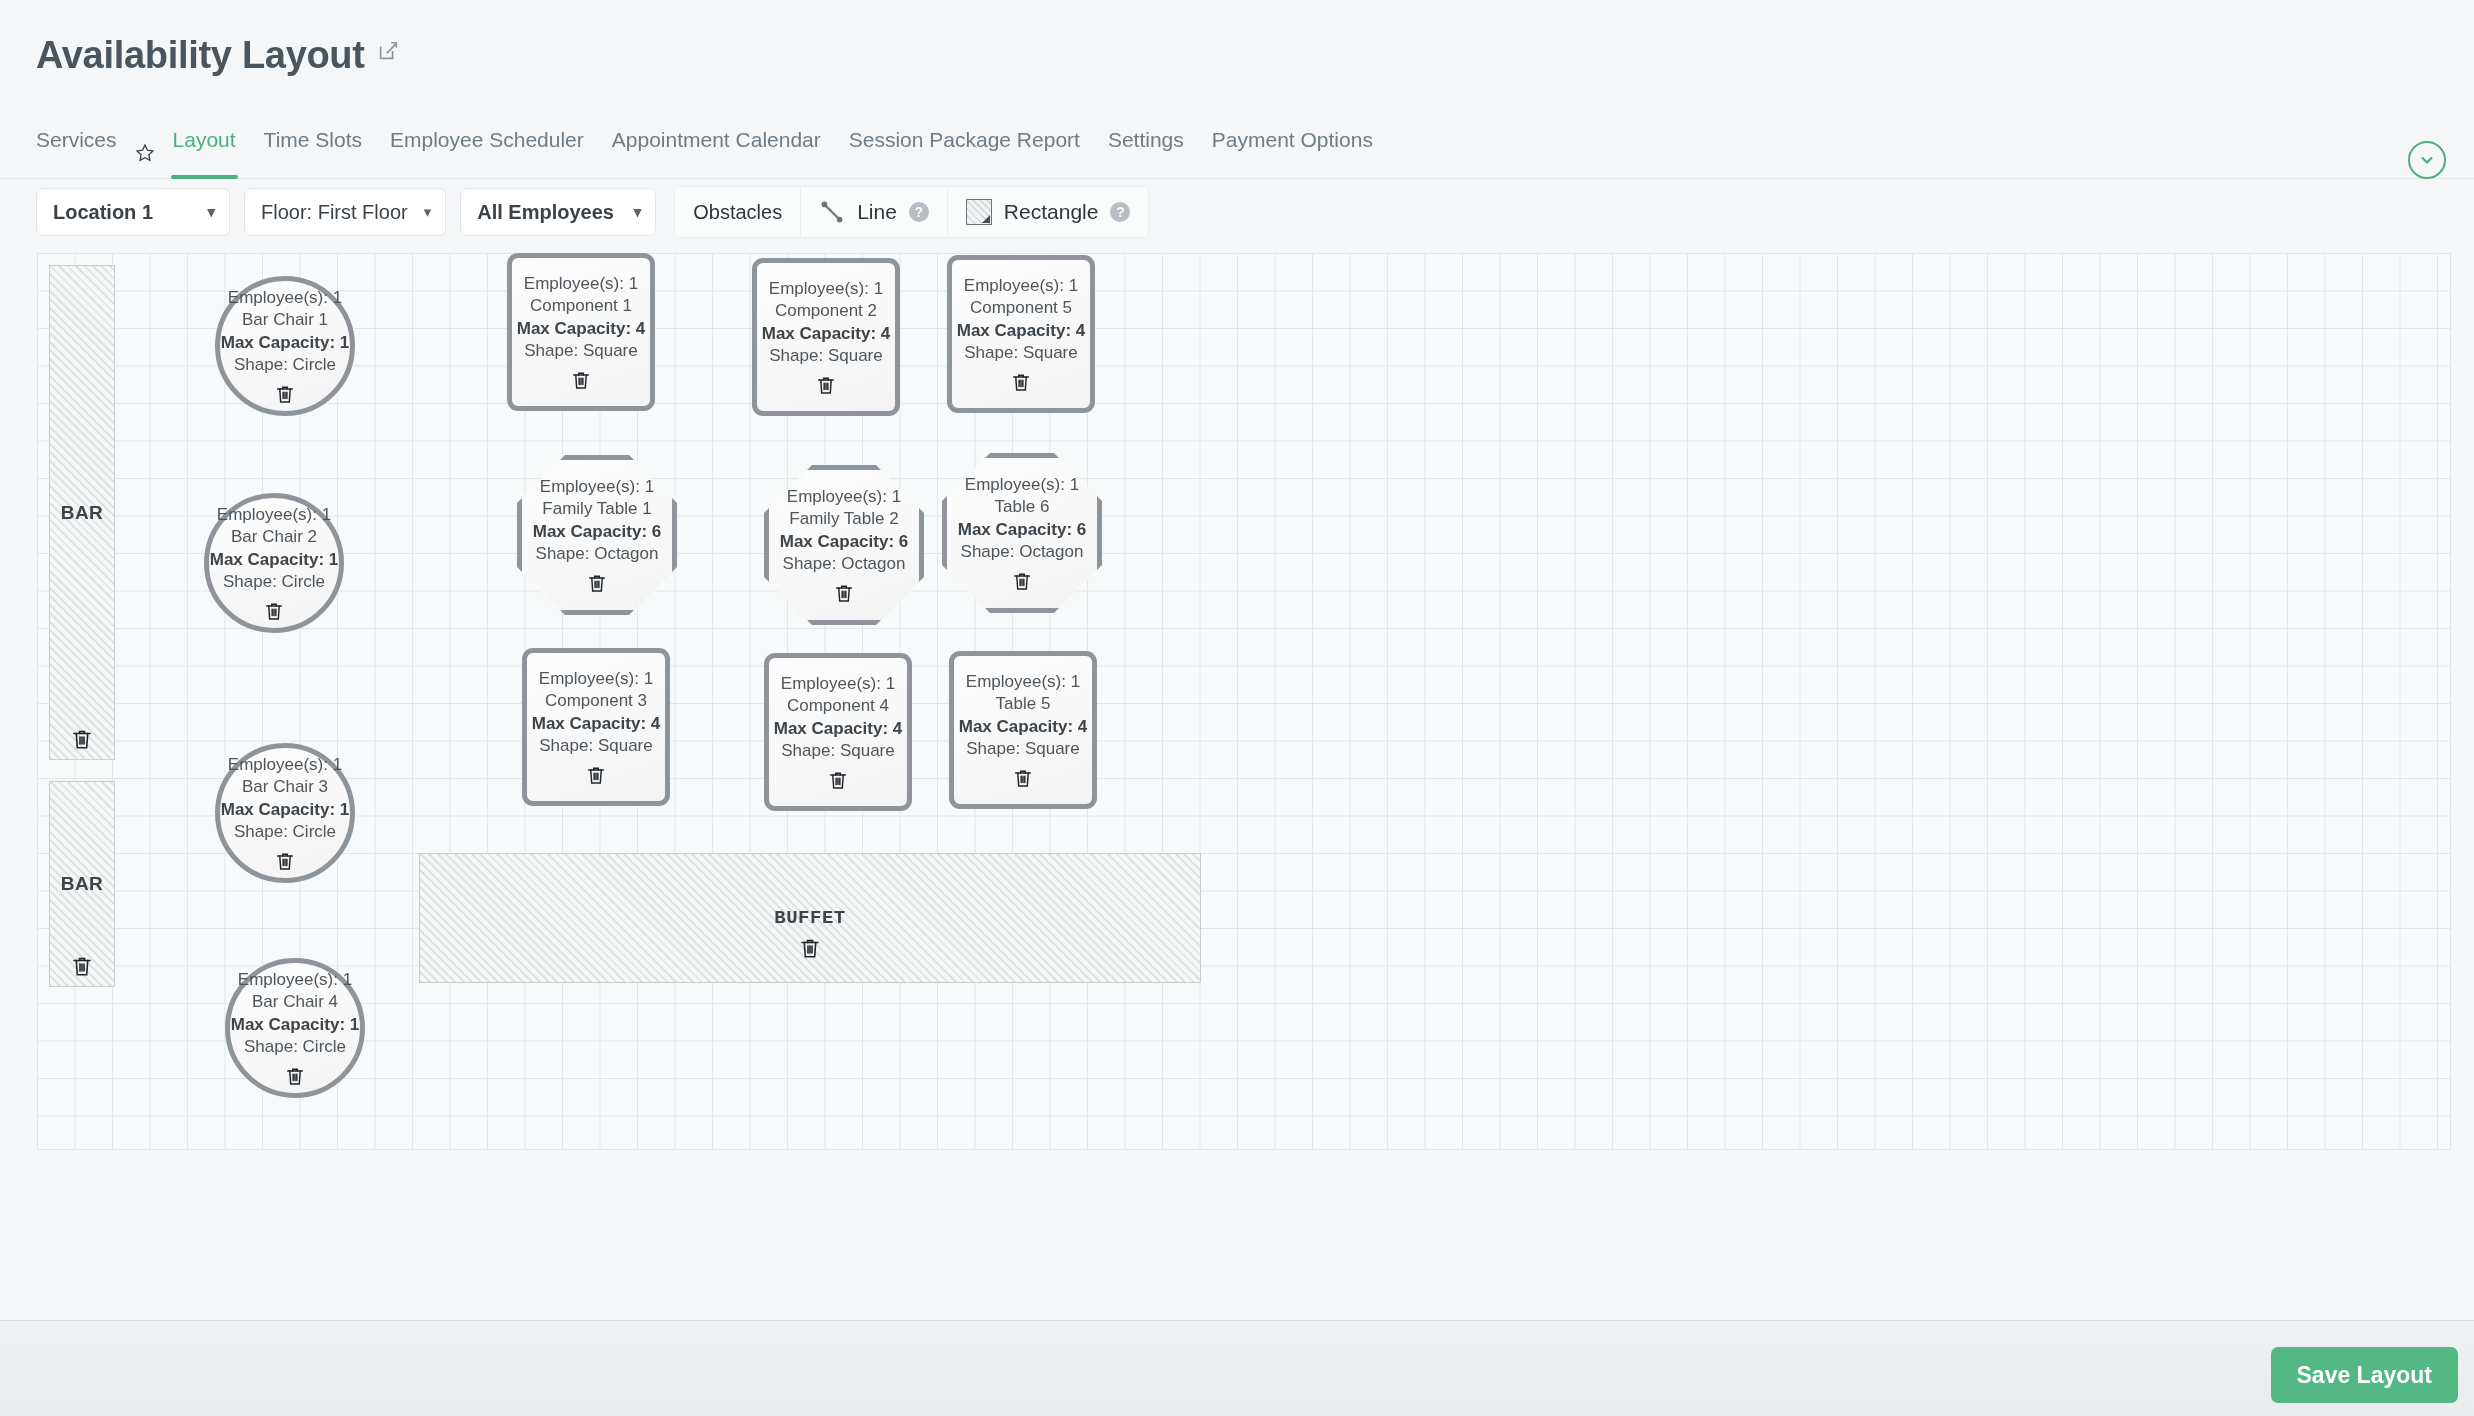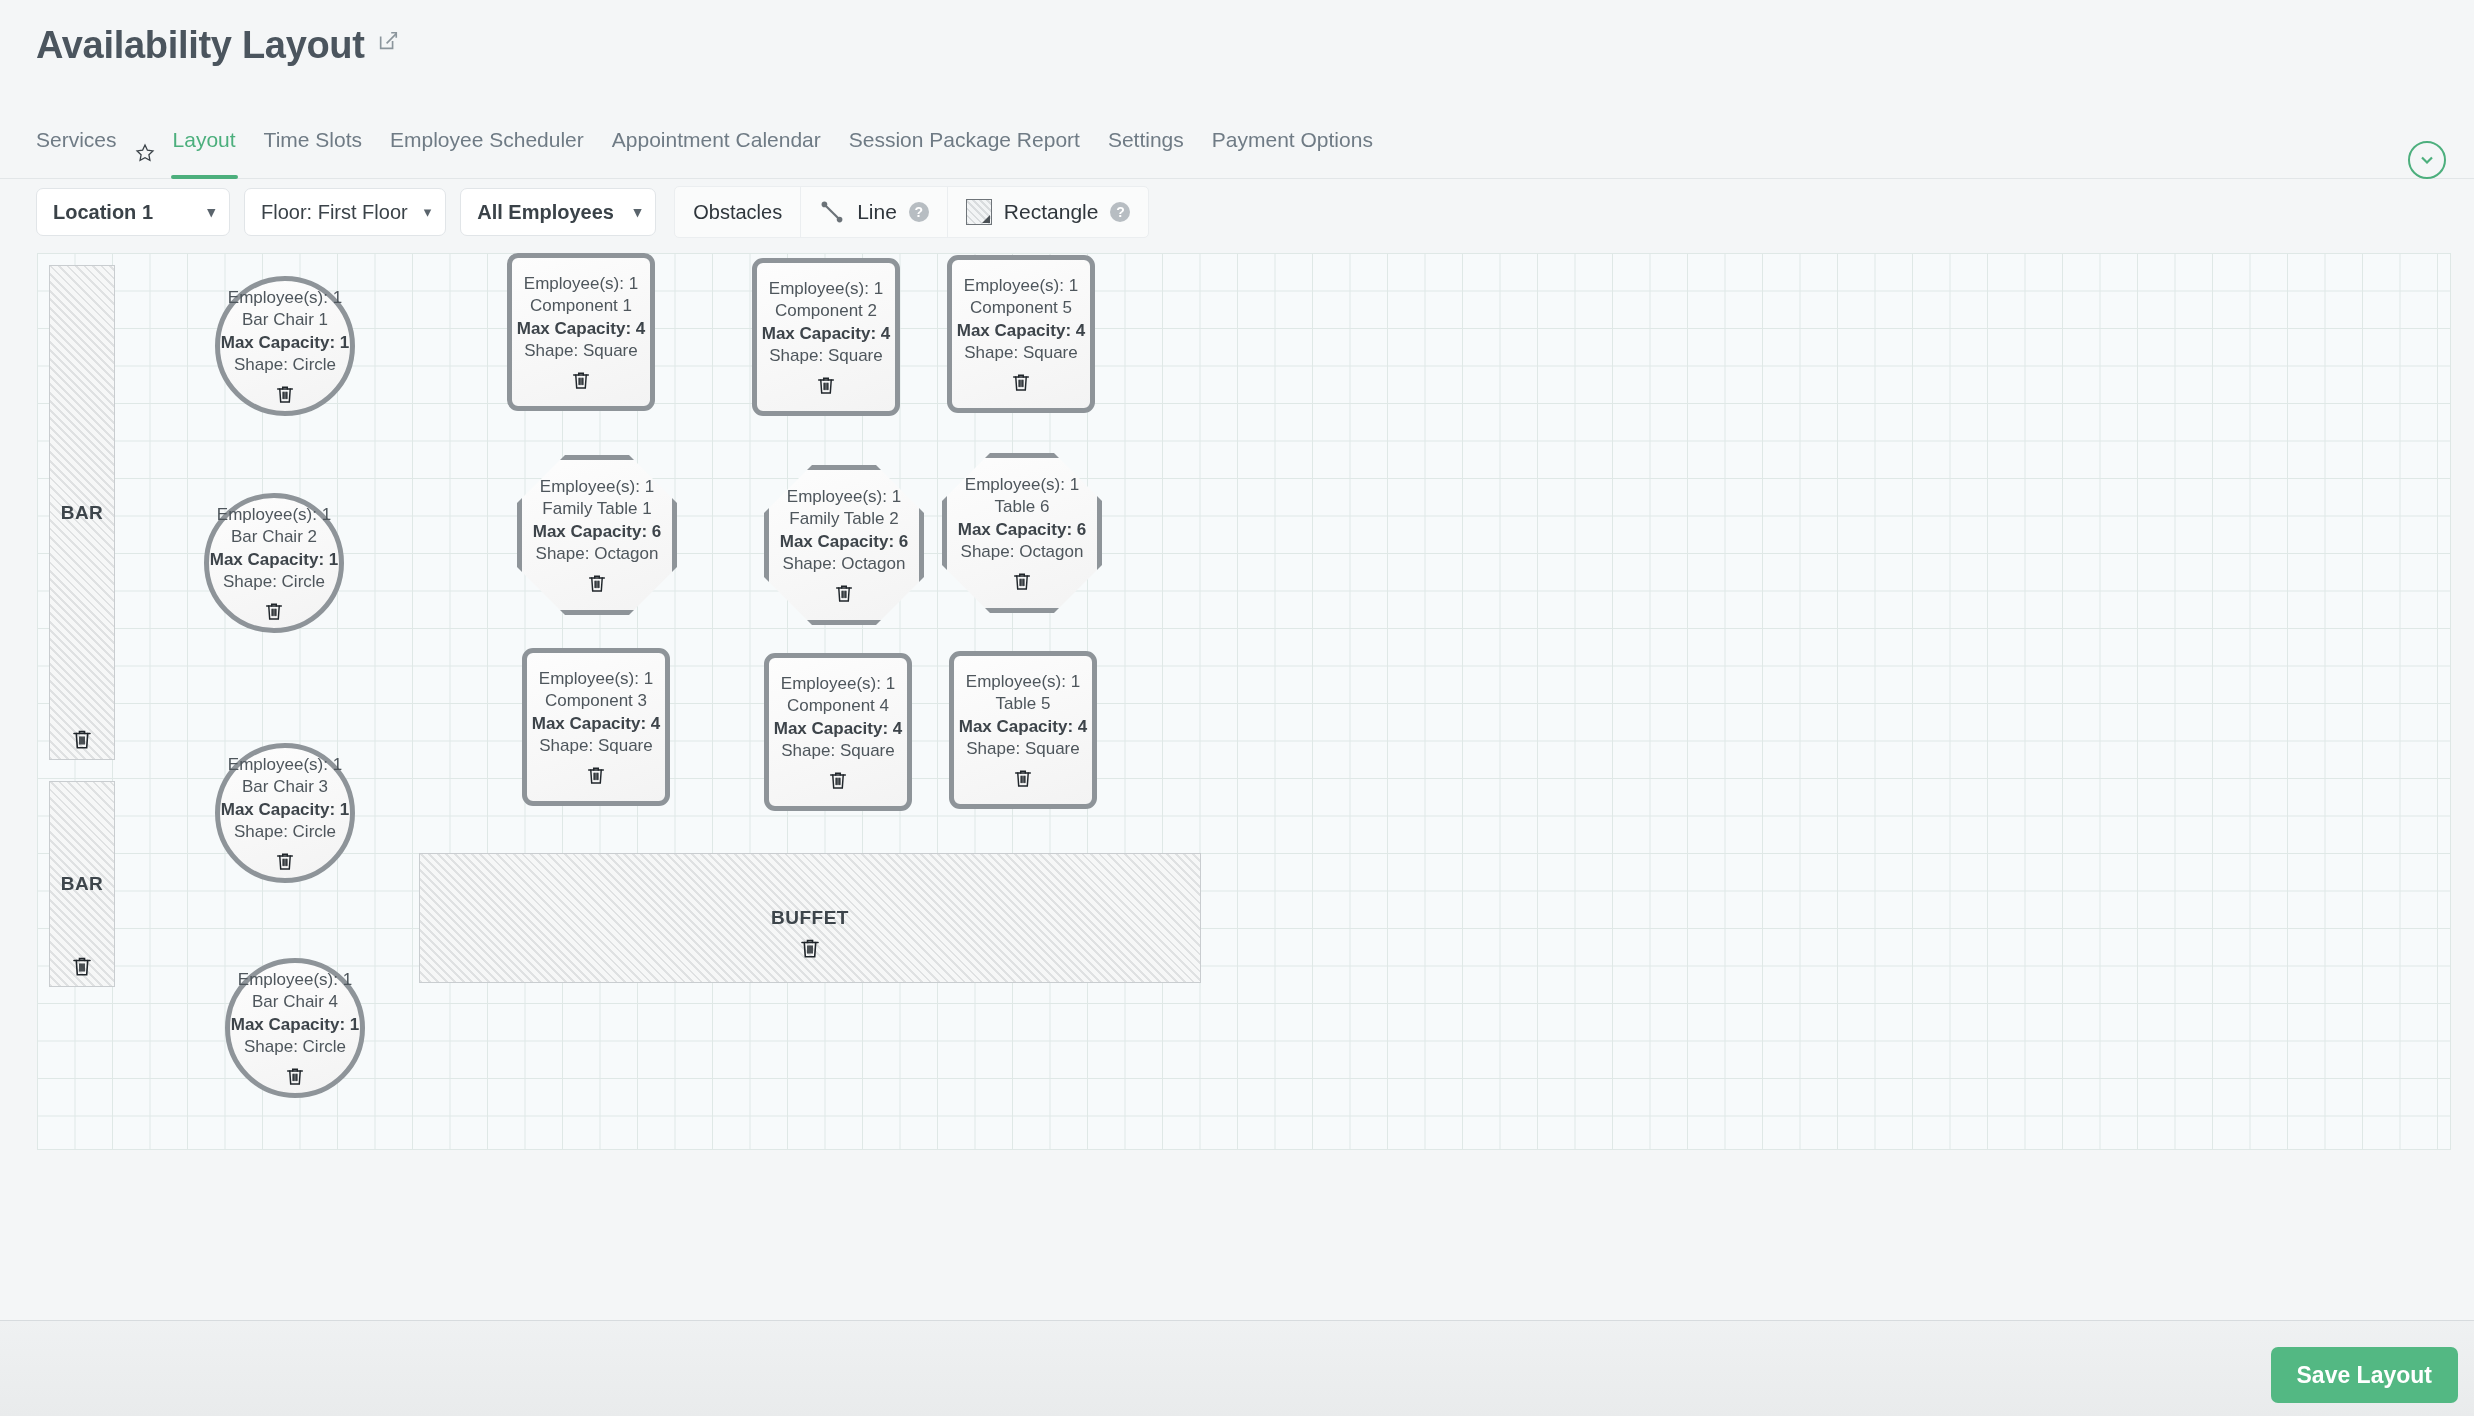--- a/index.html
+++ b/index.html
@@ -6,21 +6,21 @@
   html, body {
     width: 2474px; height: 1416px;
     background: #f4f6f7;
     font-family: "Liberation Sans", sans-serif;
     overflow: hidden;
   }
   #app { position: relative; width: 2474px; height: 1416px; background: #f4f6f7; }
 
   
   .page-title-row {
-    position: absolute; left: 36px; top: 26px;
+    position: absolute; left: 36px; top: 36px;
     display: flex; align-items: flex-start; gap: 12px;
   }
   .page-title {
     font-size: 38px; font-weight: bold; color: #4b555e; letter-spacing: -0.3px;
     line-height: 1;
   }
   .edit-icon { margin-top: 4px; color: #8b959c; }
 
   
   .tabbar {
@@ -261,21 +261,21 @@
         <div class="ob-name">BAR</div>
         <span class="trash" style="bottom: 8px;">
           <svg class="trash-icon" width="24" height="24" viewBox="0 0 24 24" fill="none" stroke="#20262b" stroke-width="1.6" stroke-linecap="round">
             <path d="M4 6.5h16"></path>
             <path d="M9.5 6.5V4.6h5v1.9"></path>
             <path d="M6.3 6.5l1 14.2h9.4l1-14.2"></path>
             <path d="M10 10v7M12 10v7M14 10v7"></path>
           </svg>
         </span>
       </div>
-      <div class="obstacle" style="left: 382px; top: 600px; width: 782px; height: 130px;">
+      <div class="obstacle" style="left: 382px; top: 600px; width: 782px; height: 130px; font-family: Liberation Mono, monospace;">
         <div class="ob-name">BUFFET</div>
         <span class="trash" style="bottom: 22px;">
           <svg class="trash-icon" width="24" height="24" viewBox="0 0 24 24" fill="none" stroke="#20262b" stroke-width="1.6" stroke-linecap="round">
             <path d="M4 6.5h16"></path>
             <path d="M9.5 6.5V4.6h5v1.9"></path>
             <path d="M6.3 6.5l1 14.2h9.4l1-14.2"></path>
             <path d="M10 10v7M12 10v7M14 10v7"></path>
           </svg>
         </span>
       </div>

